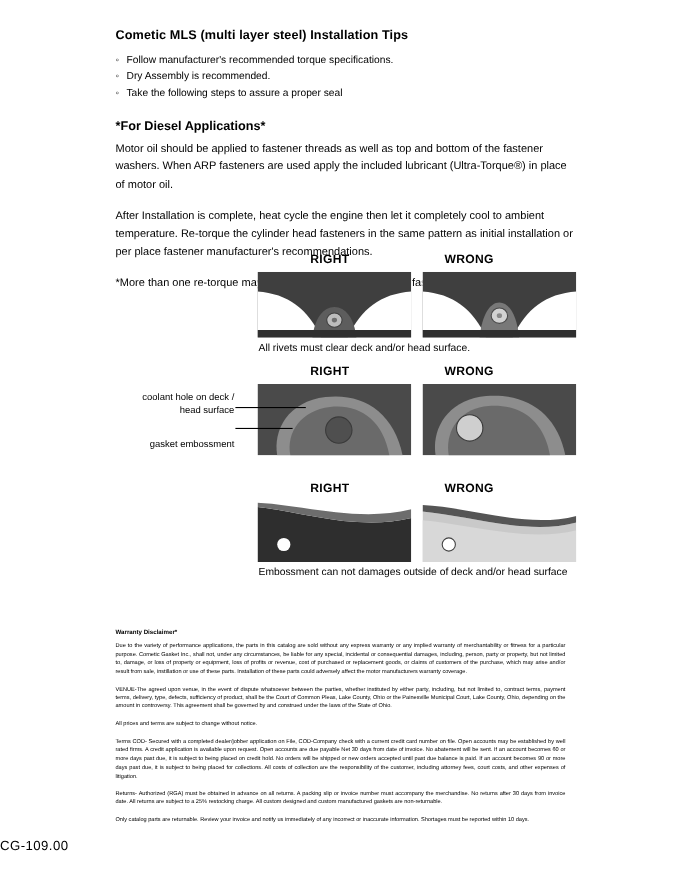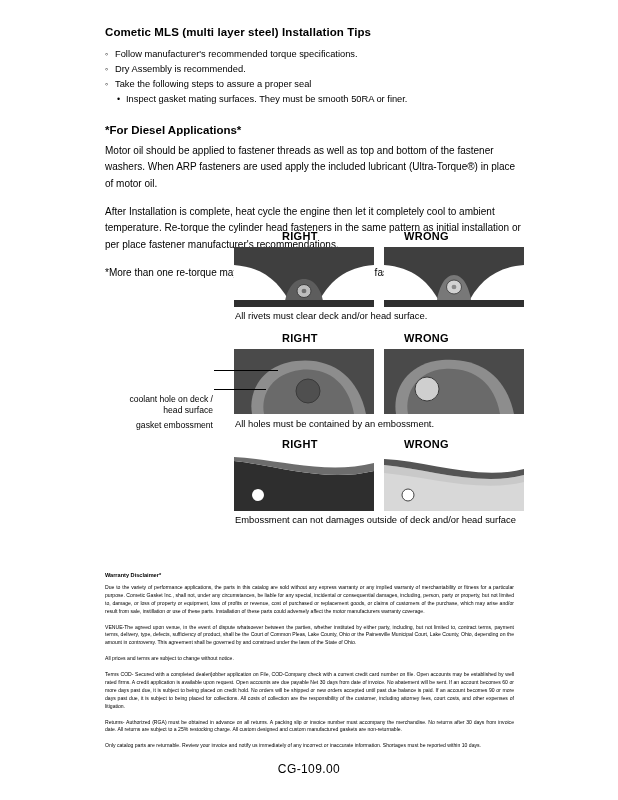--- a/index.html
+++ b/index.html
@@ -104,21 +104,20 @@
   .caption {
     position: absolute;
     font-size: 9.4px;
     line-height: 1.3;
   }
   .annot {
     position: absolute;
     font-size: 8.6px;
     text-align: right;
     line-height: 1.3;
-    margin-top: 38px;
   }
   .leader {
     position: absolute;
     height: 1px;
     background: #000;
   }
 
   
   .warranty {
     position: absolute;
@@ -135,41 +134,39 @@
     font-size: 5.1px;
     line-height: 1.55;
     margin: 0 0 8px 0;
     text-align: justify;
   }
   .docnum {
     position: absolute;
     left: 0;
     top: 762px;
     width: 618px;
-    text-align: center;
     font-size: 12px;
     letter-spacing: 0.4px;
   }
   svg { display: block; }
 </style>
 </head>
 <body>
 
 <div class="page">
 
   <div class="content">
     <h1 class="title">Cometic MLS (multi layer steel) Installation Tips</h1>
 
     <ul class="bullets">
       <li>Follow manufacturer's recommended torque specifications.</li>
       <li>Dry Assembly is recommended.</li>
       <li>Take the following steps to assure a proper seal</li>
     </ul>
     <ul class="subbullets">
-      <li>Inspect gasket mating surfaces.  They must be smooth 50RA or finer.</li>
     </ul>
 
     <h2 class="subhead">*For Diesel Applications*</h2>
     <p class="para">Motor oil should be applied to fastener threads as well as top and bottom of the fastener washers. When ARP fasteners are used apply the included lubricant (Ultra-Torque®) in place of motor oil.</p>
     <p class="para">After Installation is complete, heat cycle the engine then let it completely cool to ambient temperature. Re-torque the cylinder head fasteners in the same pattern as initial installation or per place fastener manufacturer's recommendations.</p>
     <p class="para last">*More than one re-torque may be required to achieve proper fastener stretch*</p>
   </div>
 
   <div class="figures">
 
@@ -223,24 +220,23 @@
         <path d="M12,65 C8,40 24,14 58,11 C94,8 122,26 130,65 Z" fill="#8d8d8d"></path>
         <path d="M24,65 C20,43 34,22 60,20 C88,18 110,32 116,65 Z" fill="#6a6a6a"></path>
         <circle cx="43" cy="40" r="12" fill="#cfcfcf"></circle>
         <path d="M31,40 a12,12 0 0,1 24,0 a12,12 0 0,1 -24,0" fill="none" stroke="#3a3a3a" stroke-width="1"></path>
       </svg>
     </div>
 
     <div class="annot" style="left:108px; top:134px; width:105px;">coolant hole on deck / head surface</div>
     <div class="leader" style="left:214px; top:148px; width:64px;"></div>
 
-    <div class="annot" style="left:82px; top:160px; width:131px;">gasket embossment</div>
+    <div class="annot" style="left:82px; top:176px; width:131px;">gasket embossment</div>
     <div class="leader" style="left:214px; top:167px; width:52px;"></div>
 
-    <div class="caption" style="left:235px; top:196px; width:300px;">All holes must be contained by an embossment.</div>
 
     <div class="fig-label" style="left:282px; top:216px;">RIGHT</div>
     <div class="fig-label" style="left:404px; top:216px;">WRONG</div>
 
     <div class="fig-box" style="left:234px; top:233px; width:140px; height:56px;">
       <svg width="140" height="56" viewBox="0 0 140 56">
         <rect x="0" y="0" width="140" height="56" fill="#ffffff"></rect>
         <path d="M0,0 L140,0 L140,14 C96,16 50,30 16,56 L0,56 Z" fill="#ffffff"></path>
         <path d="M0,56 L0,6 C40,10 90,28 140,16 L140,56 Z" fill="#2e2e2e"></path>
         <path d="M0,6 C40,10 90,28 140,16 L140,8 C92,20 42,4 0,2 Z" fill="#6d6d6d"></path>

